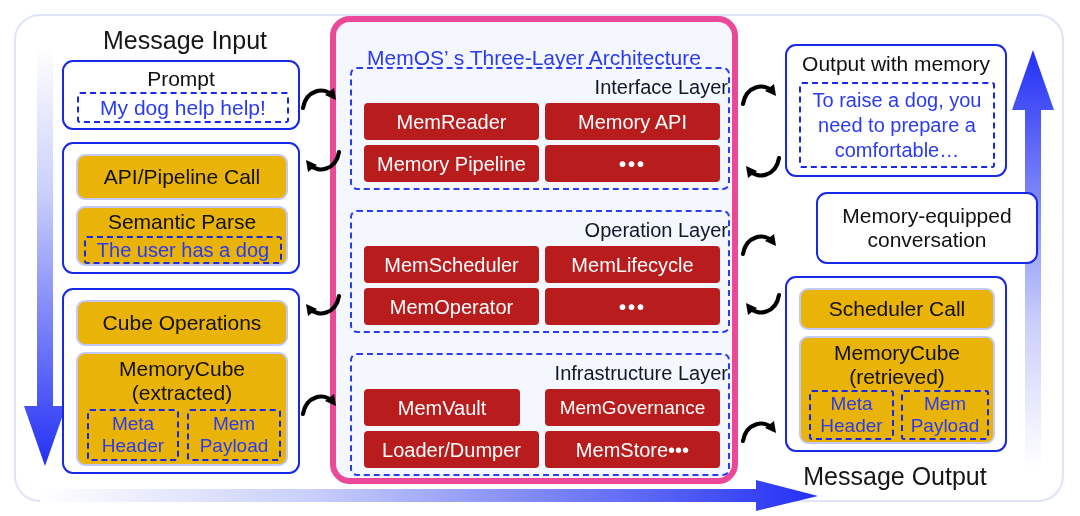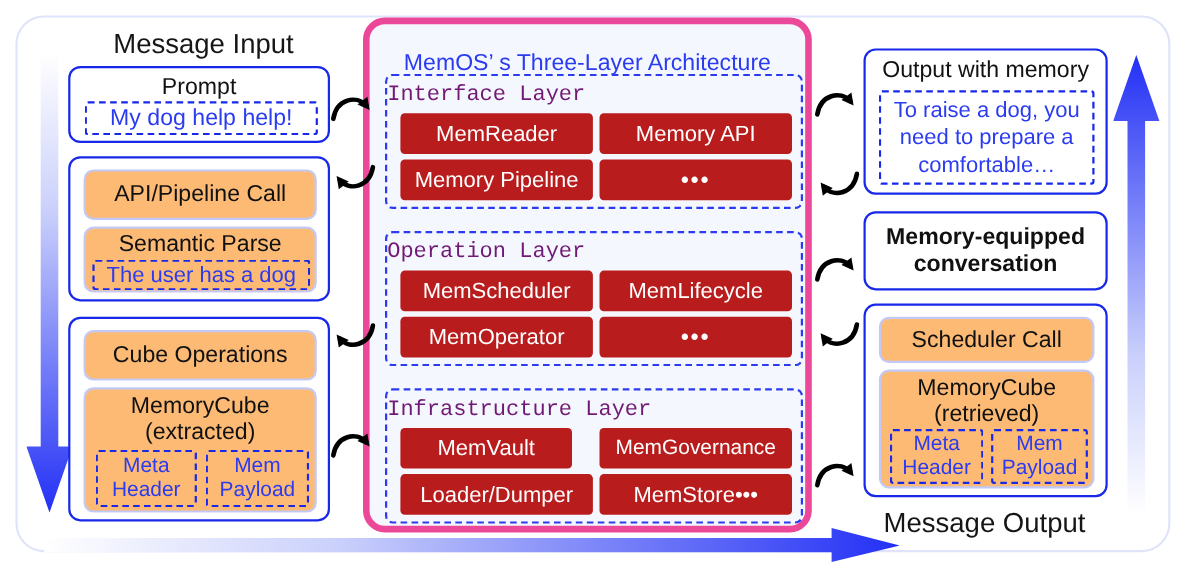--- a/index.html
+++ b/index.html
@@ -27,21 +27,21 @@
     font-size:25px;line-height:28px;white-space:nowrap;
   }
 
   
   .obox{ 
     position:absolute;box-sizing:border-box;
     border:2.5px solid #1728e8;border-radius:11px;background:#ffffff;
   }
   .ibox{ 
     position:absolute;box-sizing:border-box;
-    border:2px solid #c3c9f6;border-radius:9px;background:#fdba74;
+    border:2px solid #c3c9f6;border-radius:9px;background:#eab308;
     display:flex;flex-direction:column;align-items:center;justify-content:center;
   }
   .dbox{ 
     position:absolute;box-sizing:border-box;
     border:2.5px dashed #1728e8;border-radius:3px;background:transparent;
     display:flex;align-items:center;justify-content:center;
     color:#2a3bf0;text-align:center;
   }
   .lbl-black{color:#111;font-size:21px;line-height:24px;text-align:center;}
 
@@ -53,22 +53,22 @@
   }
   .center-title{
     position:absolute;left:0;top:24px;width:100%;text-align:center;
     color:#2a3bf0;font-size:21px;line-height:24px;white-space:nowrap;
   }
   .layer{
     position:absolute;box-sizing:border-box;
     border:2.5px dashed #2a3bf0;border-radius:7px;background:transparent;
   }
   .layer-title{
-    position:absolute;left:0;width:100%;text-align:left;
-    color:#701a75;font-size:20px;line-height:22px;font-family:Liberation Mono, monospace;
+    position:absolute;left:0;width:100%;text-align:right;
+    color:#0f172a;font-size:20px;line-height:22px;
   }
   .chip{
     position:absolute;box-sizing:border-box;
     background:#b91c1c;border-radius:4px;color:#fff;
     font-size:20px;line-height:20px;
     display:flex;align-items:center;justify-content:center;
     white-space:nowrap;
   }
   .dots{letter-spacing:2px;font-weight:700;}
 
@@ -178,21 +178,21 @@
     </div>
   </div>
 
   <div class="col-title" style="left:785px;top:462px;width:220px;">Message Output</div>
 
   <div class="obox" style="left:785px;top:44px;width:222px;height:133px;">
     <div class="lbl-black" style="position:absolute;left:0;top:6px;width:100%;">Output with memory</div>
     <div class="dbox" style="left:12px;top:36px;width:196px;height:86px;font-size:20px;line-height:25px;padding:0 6px;">To raise a dog, you need to prepare a comfortable…</div>
   </div>
 
-  <div class="obox" style="left:785px;top:192px;width:222px;height:72px;display:flex;flex-direction:column;align-items:center;justify-content:center;font-weight:bold;">
+  <div class="obox" style="left:816px;top:192px;width:222px;height:72px;display:flex;flex-direction:column;align-items:center;justify-content:center;">
     <span class="lbl-black">Memory-equipped</span>
     <span class="lbl-black">conversation</span>
   </div>
 
   <div class="obox" style="left:785px;top:276px;width:222px;height:176px;">
     <div class="ibox" style="left:12px;top:10px;width:196px;height:42px;">
       <span class="lbl-black">Scheduler Call</span>
     </div>
     <div class="ibox" style="left:12px;top:58px;width:196px;height:108px;justify-content:flex-start;">
       <span class="lbl-black" style="margin-top:3px;">MemoryCube</span>

